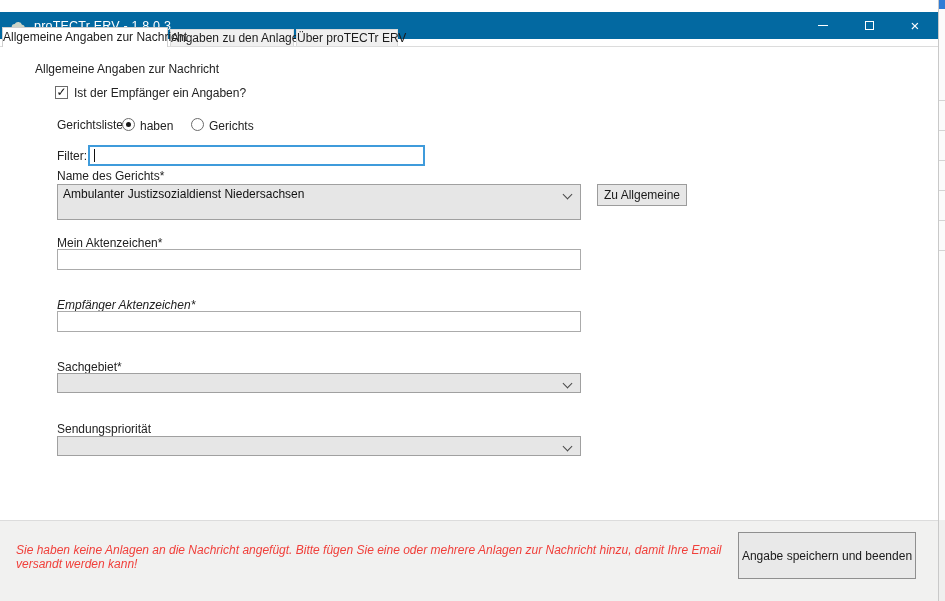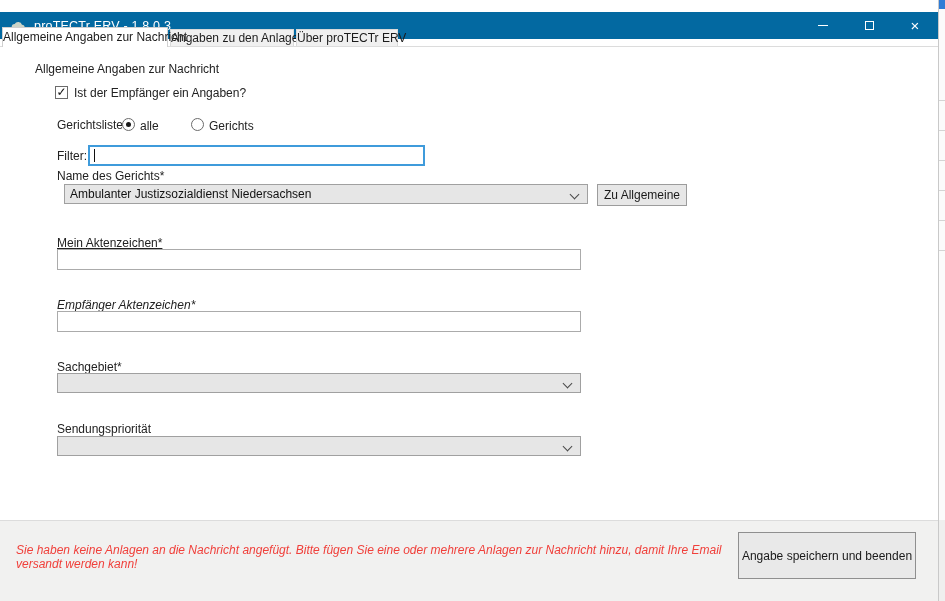--- a/index.html
+++ b/index.html
@@ -94,36 +94,36 @@
 
 <div class="abs checkbox">
   <span class="mark">✓</span>
 </div>
 <div class="abs lbl cb-label">Ist der Empfänger ein Angaben?</div>
 
 <div class="abs lbl" style="left:57px; top:118px;">Gerichtsliste:</div>
 <div class="abs radio" style="left:122px; top:118px;">
   <span class="dot"></span>
 </div>
-<div class="abs lbl" style="left:140px; top:119px;">alle</div>
+<div class="abs lbl" style="left:140px; top:119px;">haben</div>
 <div class="abs radio" style="left:191px; top:118px;"></div>
 <div class="abs lbl" style="left:209px; top:119px;">Gerichts</div>
 
 <div class="abs lbl" style="left:57px; top:149px;">Filter:</div>
 <input class="abs input input-focus" style="left: 88px; top: 145px; width: 337px; height: 21px;" value="">
 <div class="abs caret"></div>
 
 <div class="abs lbl" style="left:57px; top:169px;">Name des Gerichts*</div>
-<div class="abs combo" style="left:64px; top:184px; width:524px; height:20px;">
+<div class="abs combo" style="left:57px; top:184px; width:524px; height:36px;">
   <span>Ambulanter Justizsozialdienst Niedersachsen</span>
   <span class="chev"></span>
 </div>
 <div class="abs btn" style="left:597px; top:184px; width:90px; height:22px;">Zu Allgemeine</div>
 
-<div class="abs lbl" style="left:57px; top:236px;text-decoration:underline;">Mein Aktenzeichen*</div>
+<div class="abs lbl" style="left:57px; top:236px;">Mein Aktenzeichen*</div>
 <input class="abs input" style="left: 57px; top: 249px; width: 524px; height: 21px;" value="">
 
 <div class="abs lbl" style="left:57px; top:298px;font-style:italic;">Empfänger Aktenzeichen*</div>
 <input class="abs input" style="left: 57px; top: 311px; width: 524px; height: 21px;" value="">
 
 <div class="abs lbl" style="left:57px; top:360px;">Sachgebiet*</div>
 <div class="abs combo" style="left:57px; top:373px; width:524px; height:20px;">
   <span></span>
   <span class="chev"></span>
 </div>

